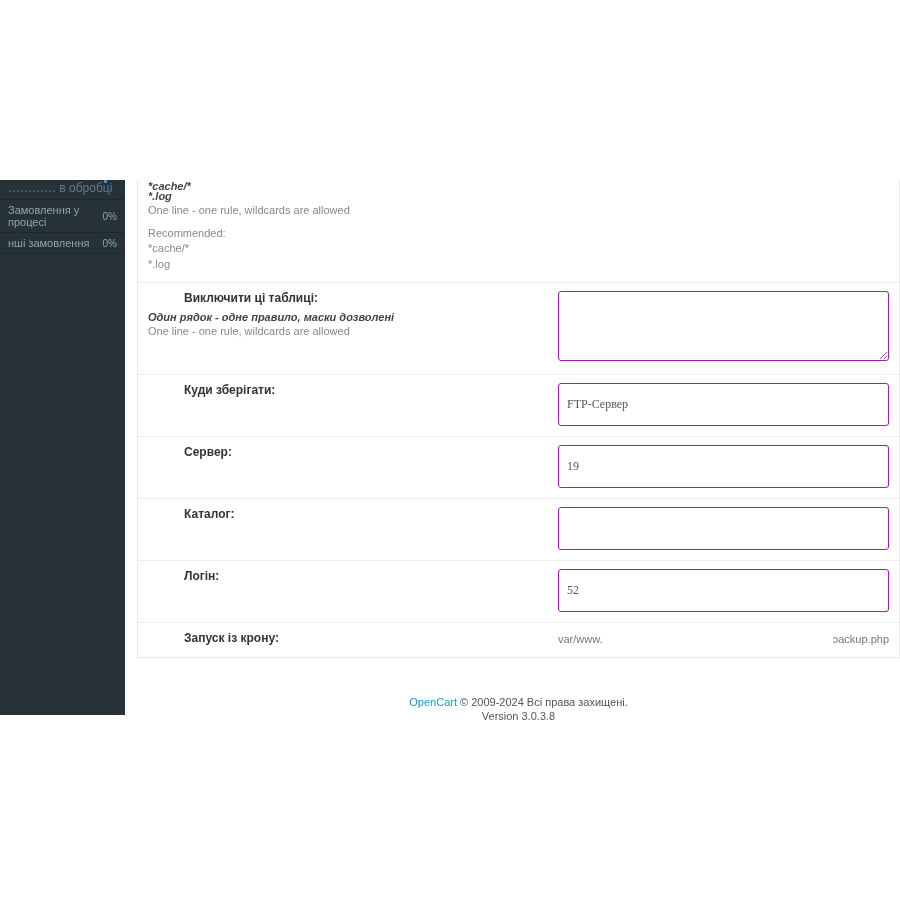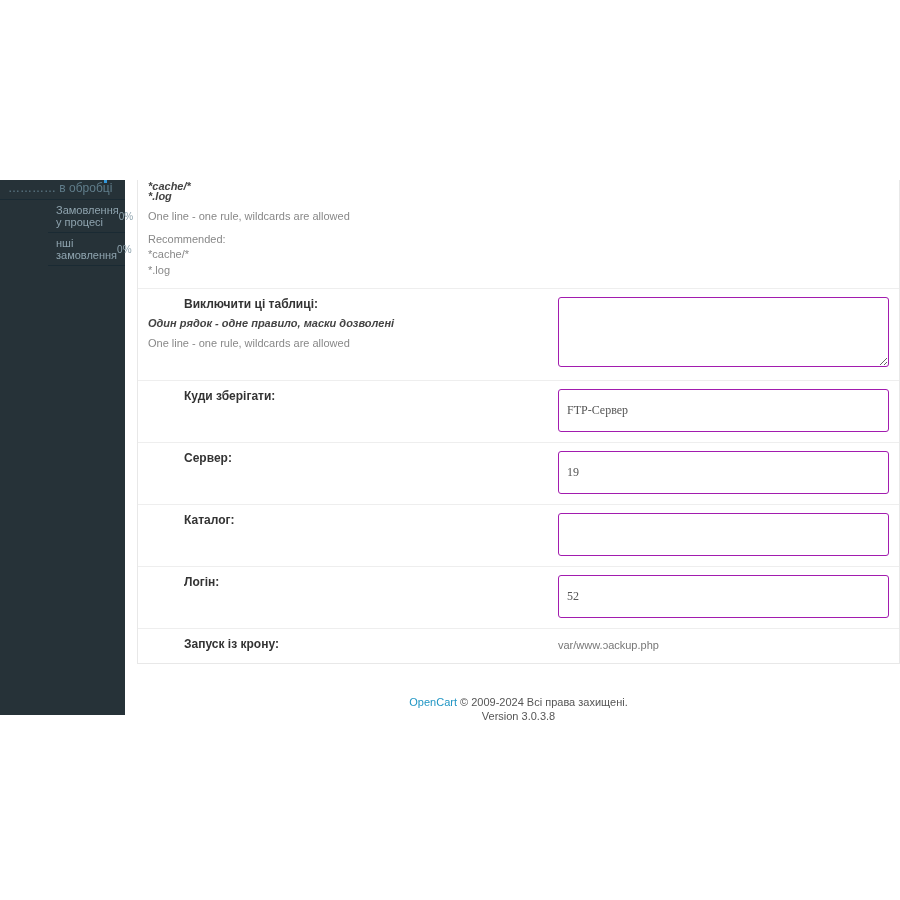--- a/index.html
+++ b/index.html
@@ -1,37 +1,37 @@
 <!DOCTYPE html>
 <html><head>
 <meta charset="utf-8">
 <style>
 * { margin: 0; padding: 0; box-sizing: border-box; }
 body { font-family: -apple-system, BlinkMacSystemFont, "Segoe UI", Arial, sans-serif; font-size: 12px; background: #fff; width: 900px; height: 900px; overflow: hidden; position: relative; }
 
 .sidebar { position: absolute; left: 0; top: 180px; width: 125px; height: 535px; background: #263238; color: #8fa4af; font-size: 11px; }
-.sidebar-item { padding: 4px 8px; border-bottom: 1px solid #1a2a33; display: flex; justify-content: space-between; align-items: center; margin-left: 48px; }
+.sidebar-item { padding: 4px 8px; border-bottom: 1px solid #1a2a33; display: flex; justify-content: space-between; align-items: center; }
 .sidebar-badge { font-size: 10px; color: #8fa4af; }
 .sidebar-item-hdr { padding: 1px 8px 4px; border-bottom: 1px solid #1a2a33; color: #607d8b; font-size: 12px; overflow: hidden; white-space: nowrap; }
 .sidebar-highlight { position: absolute; left: 104px; top: 0; width: 3px; height: 3px; background: #3498db; }
 
 .main { position: absolute; left: 137px; top: 180px; right: 0; background: #fff; }
 .panel { background: #fff; border: 1px solid #e8e8e8; border-top: none; }
 .form-row { display: flex; border-bottom: 1px solid #eee; padding: 8px 10px 10px; }
 .form-row:last-child { border-bottom: none; }
 .form-label { width: 410px; padding-right: 12px; color: #333; font-size: 12px; }
 .form-label .bold { font-weight: 700; color: #333; padding-left: 36px; }
 .form-label .italic { font-style: italic; font-weight: 700; color: #444; font-size: 11px; }
-.form-label .help { color: #888; font-size: 11px; font-weight: 400; margin-top: 8px; }
+.form-label .help { color: #888; font-size: 11px; font-weight: 400; margin-top: 2px; }
 .form-label .rec-block { margin-top: 10px; color: #888; font-size: 11px; line-height: 1.4; }
 .form-control-wrap { flex: 1; }
 .form-control { width: 100%; border: 1px solid #a21caf; border-radius: 3px; padding: 13px 8px; font-size: 12px; color: #555; font-family: Liberation Serif, serif; }
 textarea.form-control { height: 70px; resize: vertical; }
 .link { color: #2196c4; font-size: 11px; cursor: pointer; display: inline-block; margin-top: 3px; }
-.cron-readonly { font-size: 11px; color: #777; padding: 2px 0; display: flex; }
+.cron-readonly { font-size: 11px; color: #777; padding: 2px 0; display: flex; justify-content: space-between; }
 
 .footer { position: absolute; left: 137px; top: 696px; right: 0; text-align: center; font-size: 11px; color: #555; }
 .footer a { color: #2196c4; text-decoration: none; }
 .footer .ver { margin-top: 2px; }
 
 .first-label { padding-top: 0; }
 .first-label .italic { margin-top: -2px; }
 </style>
 </head>
 <body>

